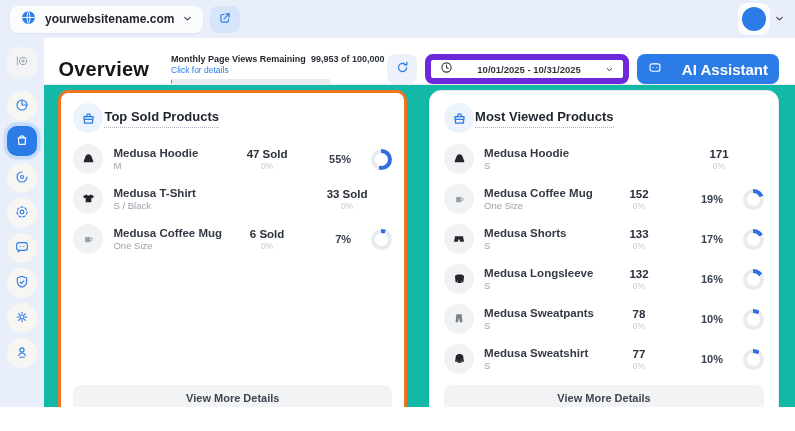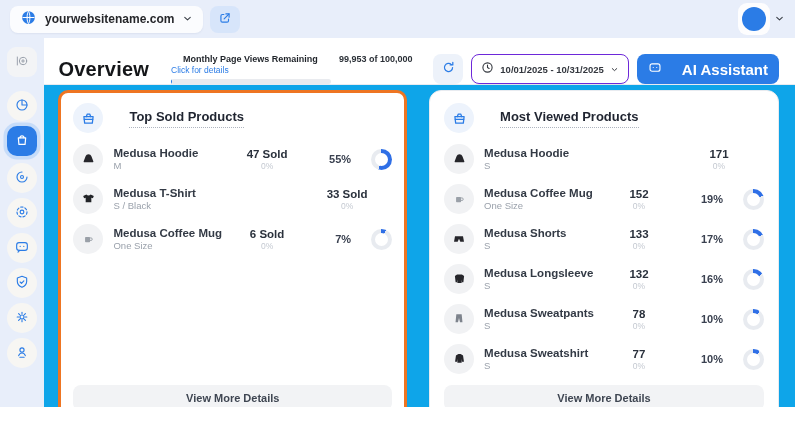--- a/index.html
+++ b/index.html
@@ -1,18 +1,18 @@
 <!DOCTYPE html>
 <html><head>
 <meta charset="utf-8">
 <style>
   * { box-sizing: border-box; }
   html,body { margin:0; padding:0; }
   body { font-family: "Liberation Sans", sans-serif; }
-  .page { position:relative; width:795px; height:407px; background:#0ea5e9; overflow:hidden; }
+  .page { position:relative; width:795px; height:407px; background:#14b8a6; overflow:hidden; }
 
   
   .topbar { height:38px; background:#e8eefa; display:flex; align-items:center; padding:0 10px 0 10px; }
   .site-pill { display:flex; align-items:center; gap:8px; height:27px; background:#fbfcfe; border-radius:8px;
                padding:0 10px; box-shadow:0 1px 2px rgba(20,40,80,.06); cursor:pointer; }
   .site-label { font-size:12px; font-weight:700; color:#26272b; }
   .ext-btn { width:30px; height:27px; margin-left:7px; background:#d7e5fa; border-radius:8px;
              display:grid; place-items:center; border:none; cursor:pointer; }
   .topbar-right { margin-left:auto; display:flex; align-items:center; gap:4px; }
   .avatar-wrap { background:#fdfdfe; border-radius:9px; padding:4px; display:flex; align-items:center; }
@@ -27,41 +27,41 @@
   .side-item.circle { border-radius:50%; }
   .side-item.active { background:#2b7ce6; border-radius:10px; box-shadow:0 0 0 3.5px #c6dcf9; margin-bottom:7px; }
 
   .content { flex:1; display:flex; flex-direction:column; }
 
   
   .header { height:50px; background:#ffffff; border-bottom:1px solid #e8ebf0; display:flex; align-items:center;
             padding:16px 16px 0 14px; }
   .page-title { font-size:20px; font-weight:700; color:#141619; margin:0; letter-spacing:.2px; }
   .pv-widget { margin-left:22px; }
-  .pv-top { display:flex; align-items:baseline; gap:21px;margin-left:12px; }
+  .pv-top { display:flex; align-items:baseline; gap:5px; }
   .pv-label { font-size:9px; font-weight:700; color:#1f2329; }
   .pv-value { font-size:9px; font-weight:600; color:#2a2f36; }
   .pv-link { font-size:8.5px; color:#2b7ce6; cursor:pointer; margin-top:1px; }
   .pv-bar { width:160px; height:5px; background:#e9ebef; border-radius:3px; margin-top:4px; position:relative; overflow:hidden; }
   .pv-bar-fill { position:absolute; left:0; top:0; bottom:0; width:0.3%; background:#2b7ce6; }
 
   .header-right { margin-left:auto; display:flex; align-items:center; gap:8px; }
   .refresh-btn { width:30px; height:30px; background:#edf2fa; border:none; border-radius:8px; display:grid; place-items:center; cursor:pointer; }
-  .date-pill { height:30px; background:#fff; border:1px solid #6d28d9; border-radius:8px; display:flex; align-items:center;
-               gap:6px; padding:0 9px; cursor:pointer; box-shadow:0 1px 1px rgba(20,40,80,.04); }
+  .date-pill { height:30px; background:#fff; border:6px solid #6d28d9; border-radius:8px; display:flex; align-items:center;
+               gap:24px; padding:0 9px; cursor:pointer; box-shadow:0 1px 1px rgba(20,40,80,.04); }
   .date-label { font-size:9.5px; color:#33373e; font-weight:600; }
   .ai-btn { height:30px; background:#2b7ce6; border:none; border-radius:8px; color:#fff; display:flex; align-items:center;
             gap:20px; padding:0 11px; font-size:15px; font-weight:700; cursor:pointer; font-family:inherit; }
 
   
   .main { flex:1; display:flex; gap:22px; padding:5px 16px 13px 14px; }
   .card { flex:1; background:#fff; border:1px solid #e8ebf0; border-radius:12px; padding:10px 14px 10px 14px;
           display:flex; flex-direction:column; box-shadow:0 1px 2px rgba(30,40,60,.04); }
   .card.highlight { border:3px solid #ee7522; border-radius:10px; padding:8px 12px 8px 12px; }
-  .card-head { display:flex; align-items:center; gap:26px; height:34px; margin-bottom:4px;text-align:center; }
+  .card-head { display:flex; align-items:center; gap:1px; height:34px; margin-bottom:4px;text-align:center; }
   .circle-icon { width:30px; height:30px; border-radius:50%; background:#edf3fc; display:grid; place-items:center; }
   .card-title { font-size:13px; font-weight:700; color:#1f2430; margin:0; border-bottom:1px dotted #aeb4bf;
                 padding-bottom:3px; cursor:help; }
   .rows { display:flex; flex-direction:column; }
   .row { display:flex; align-items:center; height:40px; }
   .thumb { width:30px; height:30px; border-radius:50%; background:#f1f2f4; display:grid; place-items:center; margin-right:10px; flex:none; }
   .pinfo { flex:1; min-width:0; }
   .pname { font-size:11.5px; font-weight:600; color:#333a45; white-space:nowrap; }
   .pvariant { font-size:9.5px; color:#9aa1ab; margin-top:1px; }
   .pcount { width:90px; text-align:center; }

